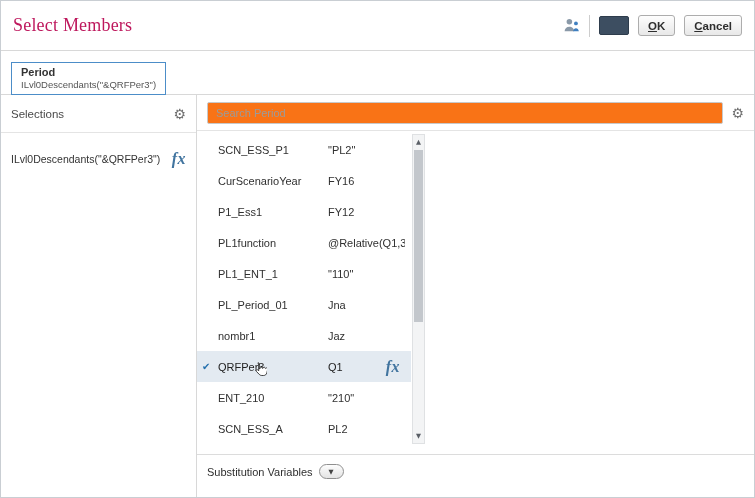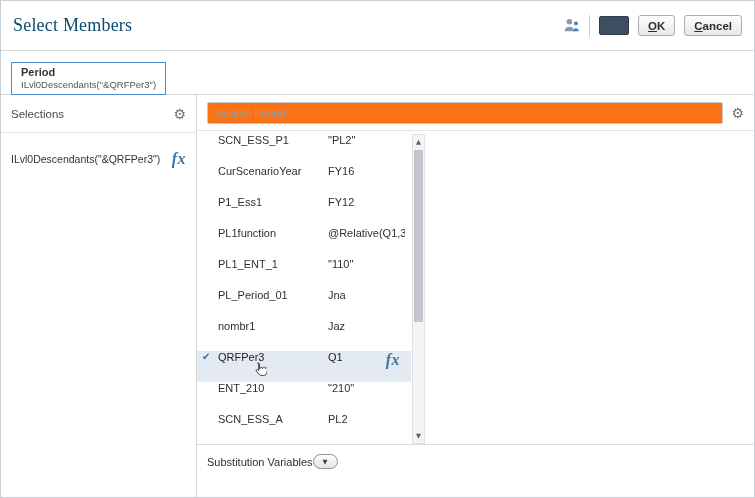--- a/index.html
+++ b/index.html
@@ -18,21 +18,21 @@
 
   
   .header {
     height: 50px; flex: none;
     display: flex; align-items: center; justify-content: space-between;
     padding: 0 12px;
     border-bottom: 1px solid #d8d8d8;
   }
   .title {
     font-family: "Liberation Serif", "DejaVu Serif", serif;
-    font-size: 18px; font-weight: 400; color: #0c4a6e; margin: 0;
+    font-size: 18px; font-weight: 400; color: #be185d; margin: 0;
     letter-spacing: .2px;
   }
   .actions { display: flex; align-items: center; gap: 9px; }
   .icon-btn { background: none; border: none; padding: 0; display: flex; cursor: pointer; }
   .vsep { width: 1px; height: 22px; background: #cdcdcd; }
   .dark-btn {
     width: 30px; height: 19px;
     background: #3d4e61; border: 1px solid #2e3c4c; border-radius: 2px;
     padding: 0; cursor: pointer;
   }
@@ -96,21 +96,21 @@
 
   .gear {
     font-family: "DejaVu Sans", sans-serif;
     font-size: 14px; line-height: 1; color: #707070; cursor: pointer;
   }
 
   
   .list-wrap { flex: none; width: 228px; height: 310px; position: relative; margin-top: 3px; }
   .list { margin-right: 14px; }
   .row {
-    height: 31px; display: flex; align-items: flex-start;
+    height: 31px; display: flex; align-items: center;
     padding: 0 6px 0 5px; font-size: 11px; color: #303030;
     position: relative; cursor: pointer;
   }
   .row .check { width: 16px; flex: none; font-size: 10px; color: #2470ad; font-family: "DejaVu Sans", sans-serif; }
   .row .rname { width: 110px; flex: none; white-space: nowrap; overflow: hidden; }
   .row .rval  { flex: 1; white-space: nowrap; overflow: hidden; }
   .row.selected { background: #e3eaf1; }
   .row.selected .rname, .row.selected .rval { font-weight: 400; color: #222; }
 
   .fx {
@@ -133,22 +133,22 @@
     font-size: 6.5px; color: #5a5f66; cursor: pointer;
     font-family: "DejaVu Sans", sans-serif; user-select: none;
   }
   .sb-btn.down { position: absolute; bottom: 0; left: 0; right: 0; }
   .sb-thumb { position: absolute; left: 1px; right: 1px; top: 15px; height: 172px; background: #c3c7cc; cursor: pointer; }
 
   
   .right-footer {
     margin-top: auto; flex: none;
     border-top: 1px solid #dcdcdc;
-    padding: 9px 10px 28px;
-    display: flex; align-items: center; 
+    padding: 9px 10px 18px;
+    display: flex; align-items: center; gap: 6px;
     font-size: 11px; color: #2f2f2f;
   }
   .dd-btn {
     width: 25px; height: 15px;
     border: 1px solid #8f8f8f; border-radius: 8px;
     background: linear-gradient(#fdfdfd, #e4e4e4);
     display: inline-flex; align-items: center; justify-content: center;
     font-size: 6.5px; color: #444; padding: 0; cursor: pointer;
     font-family: "DejaVu Sans", sans-serif;
   }

